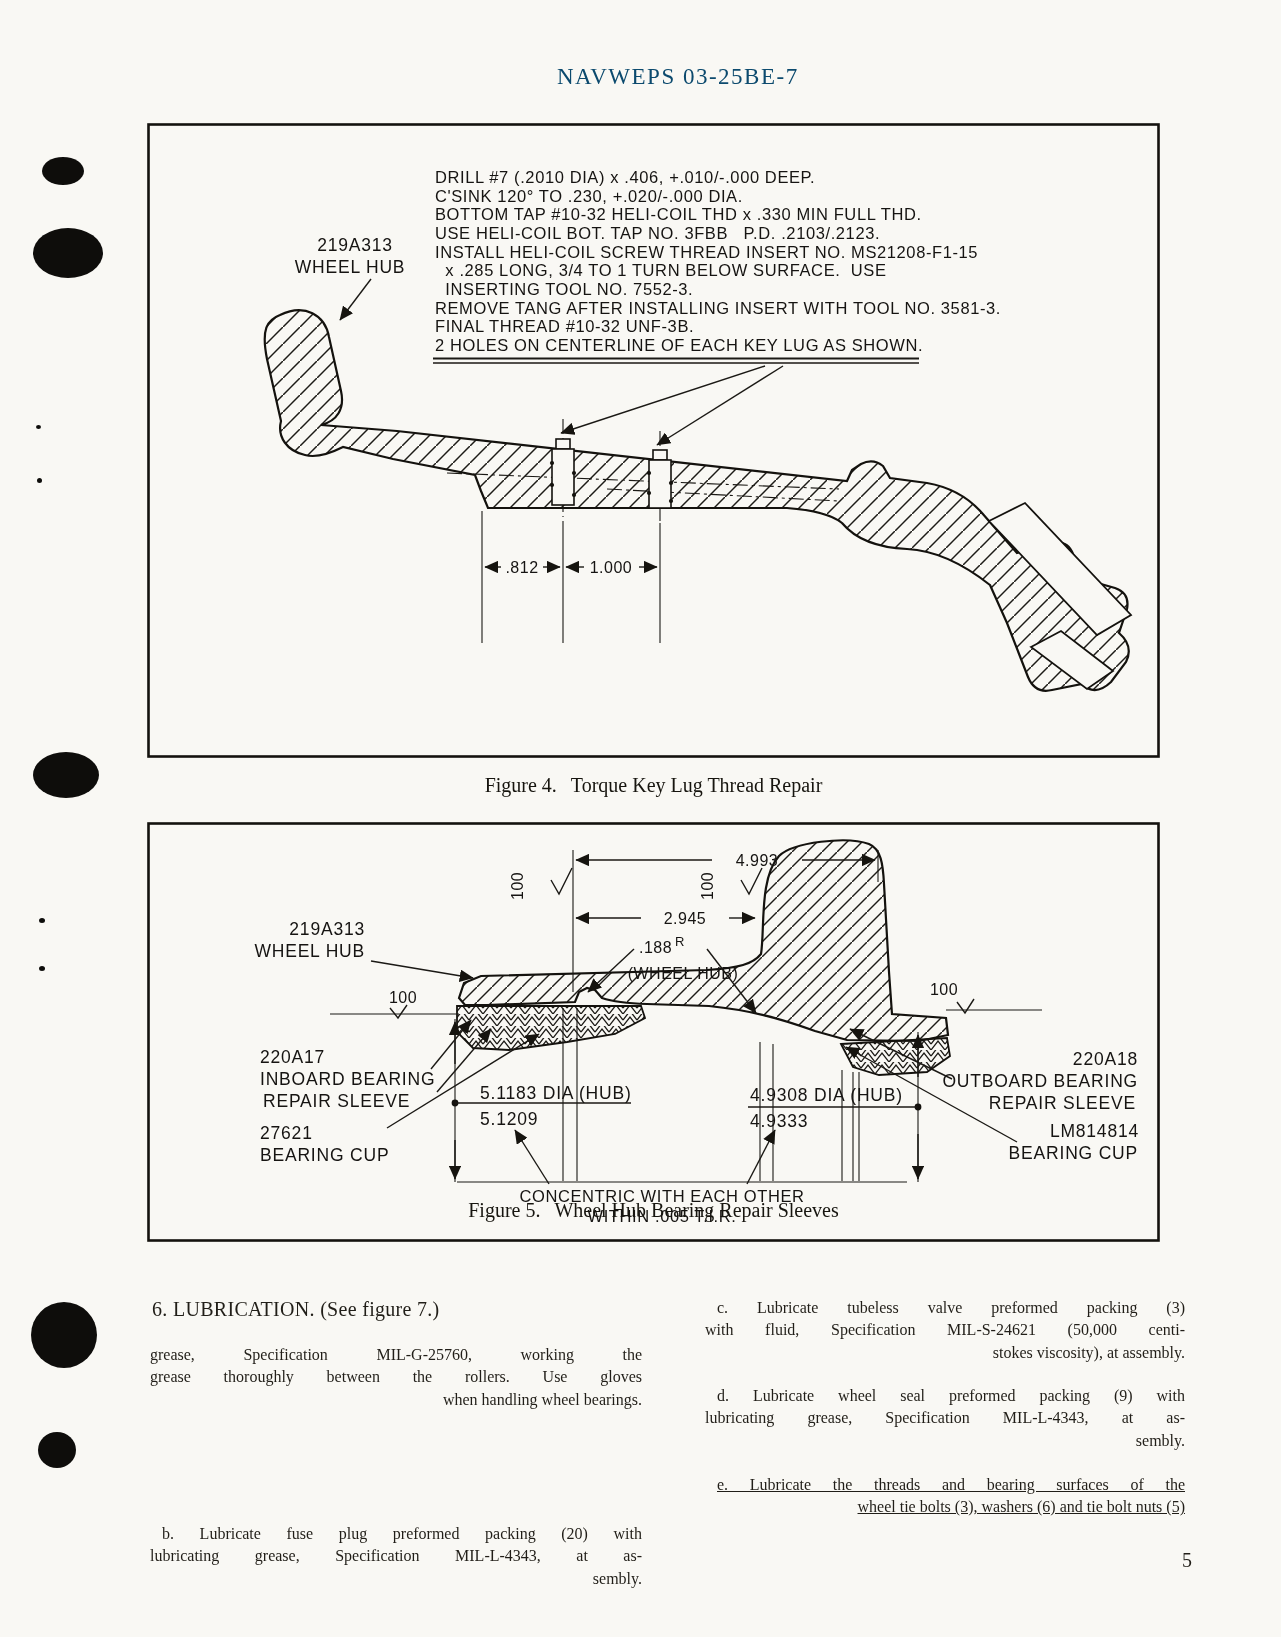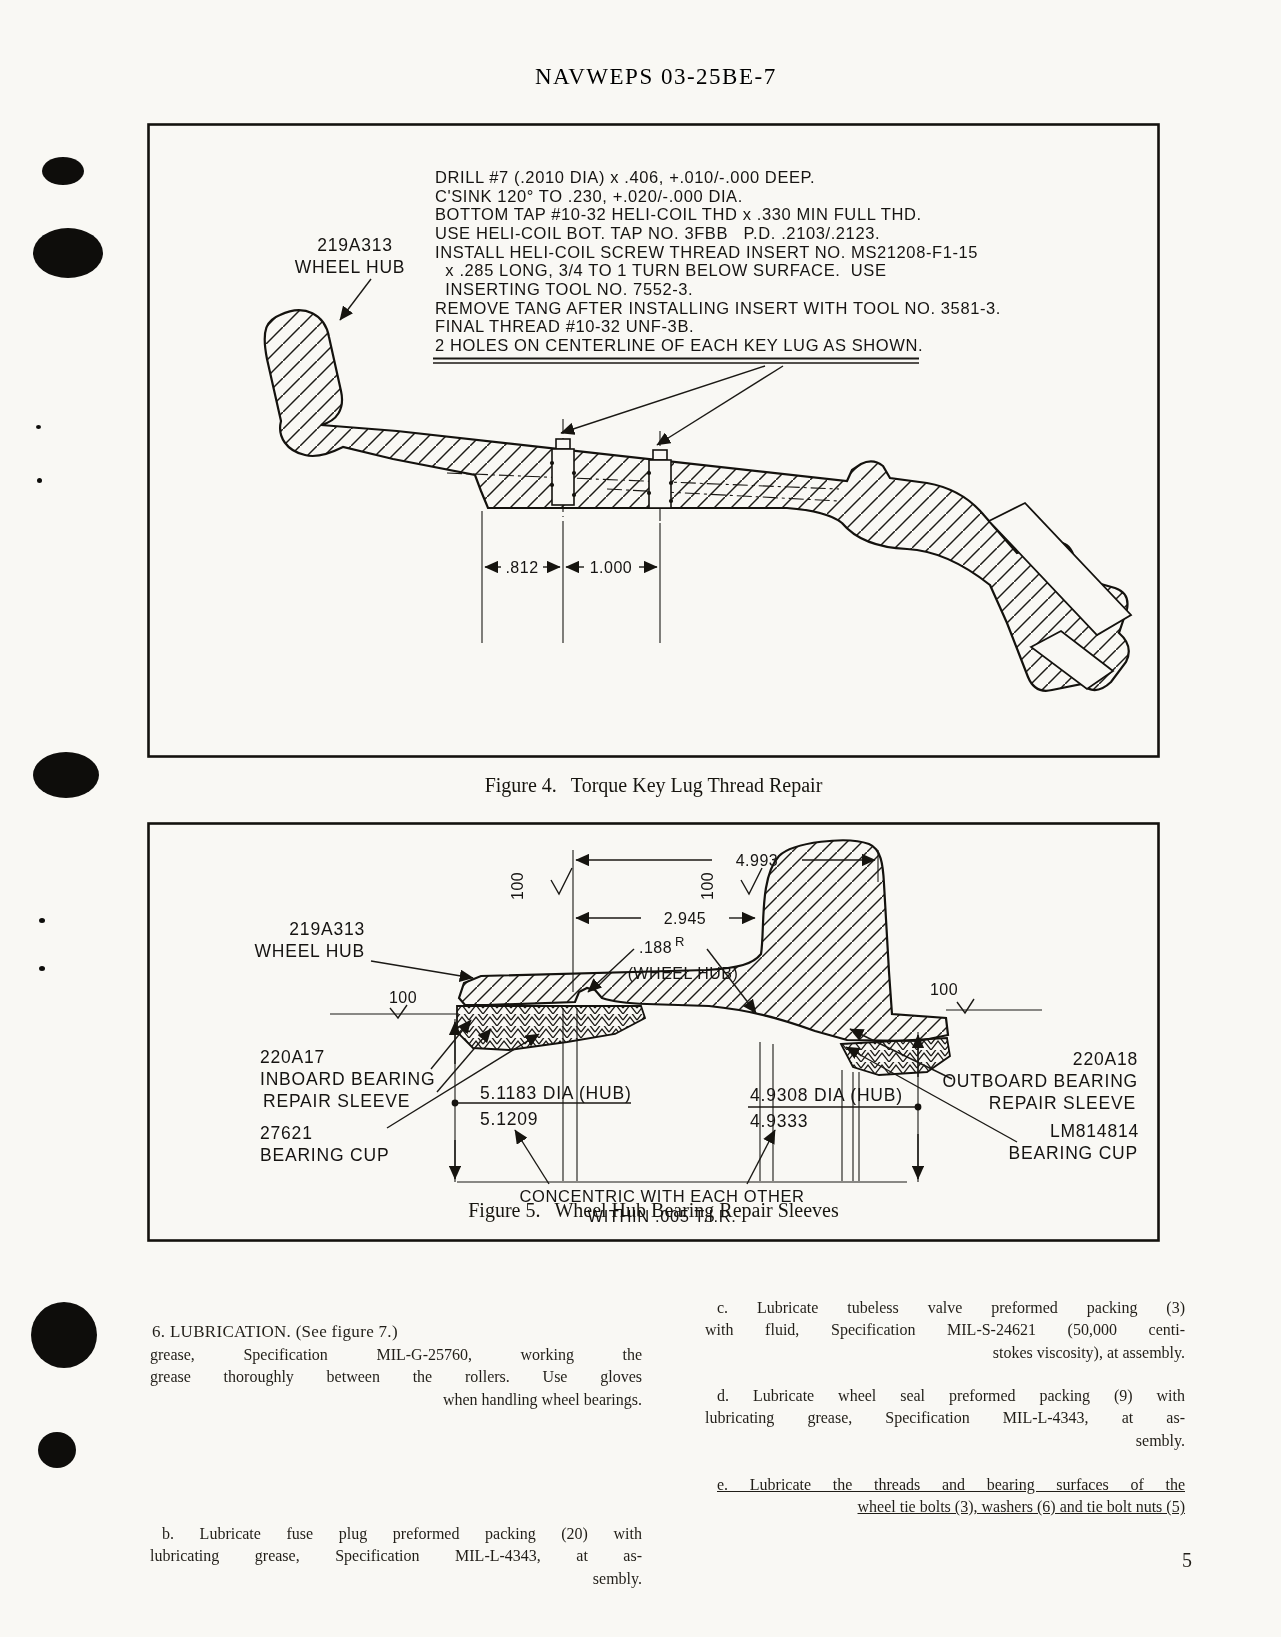--- a/index.html
+++ b/index.html
@@ -6,22 +6,22 @@
   body{
     width:1281px;height:1637px;position:relative;
     background:#f9f8f4;
     font-family:"Liberation Serif", serif;
     color:#1a1a1a;
     overflow:hidden;
   }
   .abs{position:absolute;}
   
   .doc-header{
-    position:absolute;left:535px;top:64px;
-    font-size:23px;letter-spacing:1.5px;color:#000000;
+    position:absolute;left:557px;top:64px;
+    font-size:23px;letter-spacing:1.5px;color:#0c4a6e;
   }
   
   .fig-caption{
     position:absolute;left:147px;width:1013px;text-align:center;
     font-size:20px;color:#17150f;
   }
   .fig-caption .cap-title{margin-left:14px;}
   
   svg text{white-space:pre;fill:#161412;}
   .eng{font-family:"Liberation Sans",sans-serif;font-size:16.5px;letter-spacing:0.6px;}
@@ -31,21 +31,21 @@
   .ln{stroke:#1b1915;stroke-width:1.4;fill:none;}
   .thin{stroke:#1b1915;stroke-width:1.1;fill:none;}
   .outline{stroke:#14120e;stroke-width:2.2;}
   
   .col{position:absolute;font-size:16px;line-height:22.3px;color:#211e18;}
   .col-left{left:150px;width:492px;}
   .col-right{left:705px;width:480px;}
   .tl-just{text-align:justify;text-align-last:justify;}
   .tl-last{text-align:right;}
   .tl-first{text-indent:12px;}
-  .section-heading{position:absolute;left:152px;top:1298px;font-size:17px;color:#211e18;letter-spacing:0.3px;margin-top:24px;}
+  .section-heading{position:absolute;left:152px;top:1298px;font-size:20px;color:#211e18;letter-spacing:0.3px;}
   .page-num{position:absolute;left:1182px;top:1549px;font-size:20px;color:#211e18;}
   
   .mark{position:absolute;background:#0e0d0b;border-radius:50%;}
 </style>
 </head>
 <body>
 
 <div class="mark" style="left:42px;top:157px;width:42px;height:28px;"></div>
 <div class="mark" style="left:33px;top:228px;width:70px;height:50px;"></div>
 <div class="mark" style="left:33px;top:752px;width:66px;height:46px;"></div>

